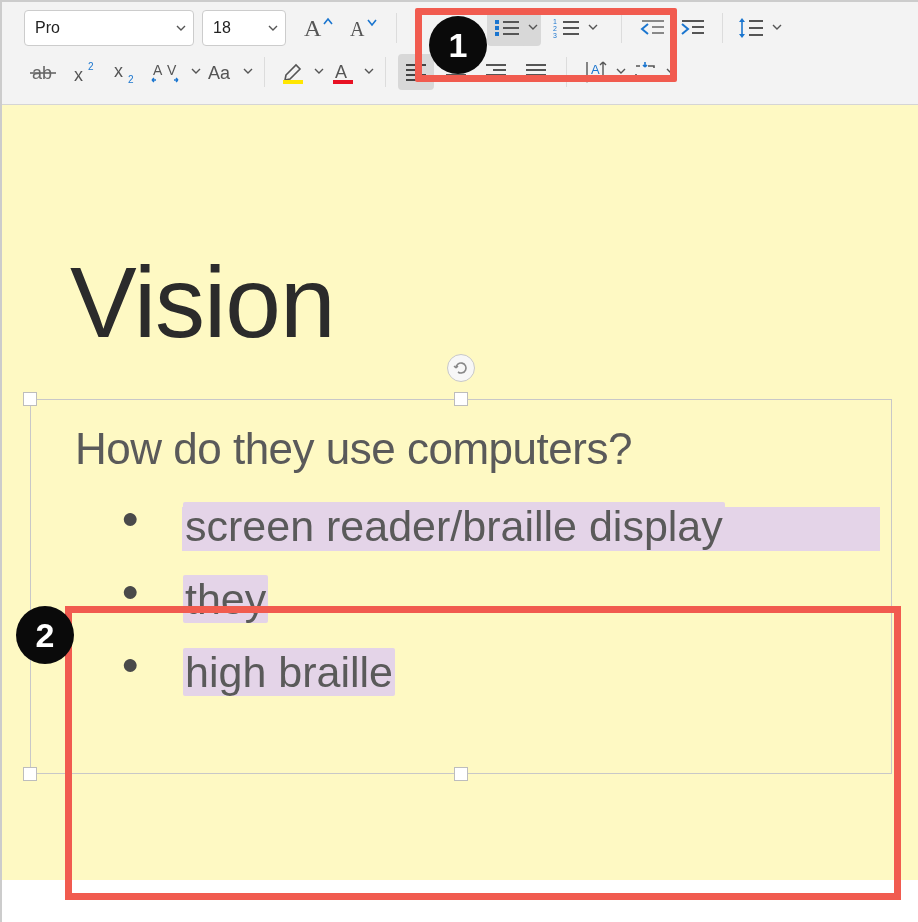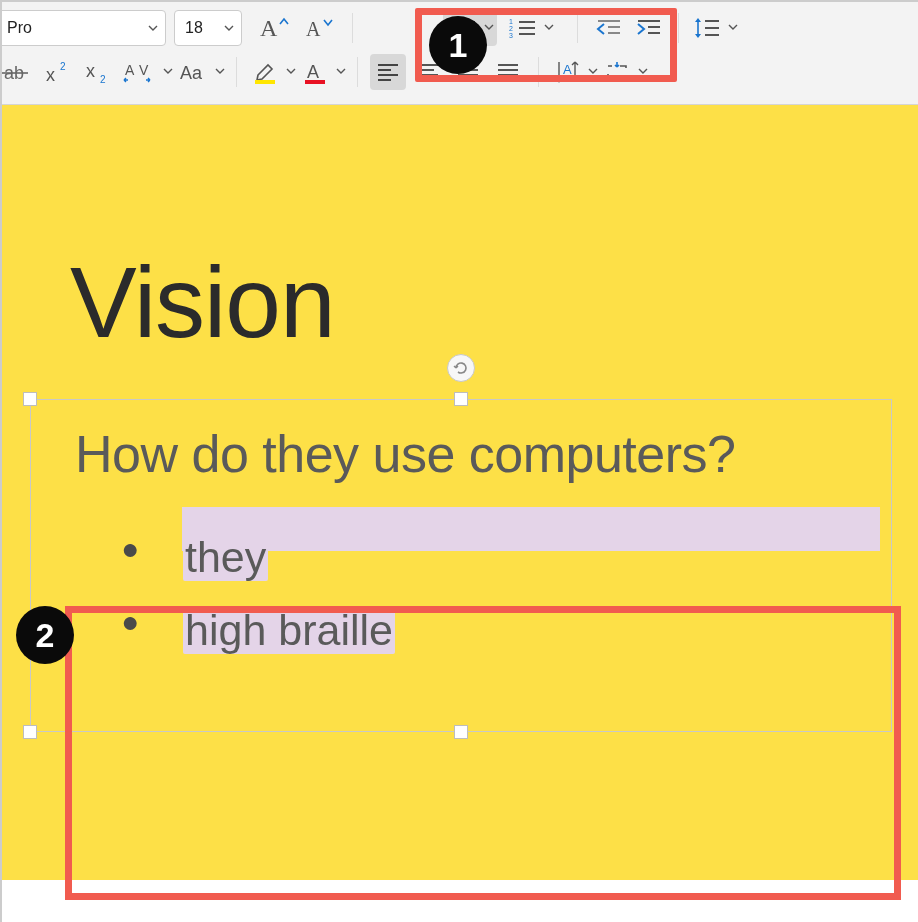--- a/index.html
+++ b/index.html
@@ -15,36 +15,37 @@
       background: #f3f3f3;
       border-bottom: 1px solid #d5d5d5;
       padding: 6px 0 8px 0;
     }
     .tb-row {
       display: flex;
       align-items: center;
       gap: 0;
       padding: 2px 0 6px 0;
       position: relative;
+      margin-left: 28px;
     }
     .font-select, .size-select {
       height: 36px;
       border: 1px solid #ccc;
       border-radius: 4px;
       background: #fff;
       font-size: 16px;
       padding: 0 28px 0 10px;
       position: relative;
       display: flex;
       align-items: center;
       color: #222;
       margin-right: 8px;
     }
     .font-select { width: 170px; margin-left:-6px;}
-    .size-select { width: 68px; }
+    .size-select { width: 84px; }
     .caret {
       position: absolute; right: 6px; top: 50%; transform: translateY(-50%);
       pointer-events: none;
     }
     .caret svg { display:block;}
     .tb-btn {
       height: 36px; min-width: 36px;
       display: flex; align-items: center; justify-content: center;
       border-radius: 4px;
       margin: 0 2px;
@@ -62,43 +63,43 @@
     .btn-group {
         display:flex;
         align-items:center;
         border-radius:4px;
     }
     .btn-group.active-group { background:#d8d8d8;}
     .btn-group .tb-btn { margin: 0;}
 
     .canvas {
       position: relative;
-      background: #fde047;
+      background: #fef9c3;
       width: 100%;
       height: calc(100% - 145px);
     }
     .slide-title {
       position: absolute;
       left: 68px; top: 140px;
       font-size: 100px;
       font-weight: 400;
       color: #2b2b2b;
       letter-spacing: -1px;
     }
     .textbox {
       position: absolute;
       left: 28px; top: 294px;
       width: 862px;
       border: 1px solid #c8c8c8;
       padding: 24px 44px 64px 44px;
     }
     .textbox .subheading {
-      font-size: 52px;
+      font-size: 44px;
       color: #5a5a5a;
-      margin-bottom: 37px;
+      margin-bottom: 16px;
       letter-spacing: -0.5px;
     }
     .bullets {
       list-style: none;
       padding-left: 46px;
     }
     .bullets li {
       font-size: 43px;
       color: #5a5a5a;
       line-height: 1.7;
@@ -455,20 +456,21 @@
         </svg>
     </div>
     <div class="handle tl"></div>
     <div class="handle tm"></div>
     <div class="handle bl"></div>
     <div class="handle bm"></div>
 
     <div class="textbox-inner">
       <div class="subheading">How do they use computers?</div>
       <ul class="bullets">
+        <li><span class="hl">screen reader/braille display</span></li>
         <li><span class="hl">they</span></li>
         <li><span class="hl">high braille</span></li>
       </ul>
     </div>
   </div>
   <div class="hl-partial-top"></div>
 </div>
 
 <div class="annot-box1"></div>
 <div class="annot-circle1">1</div>

